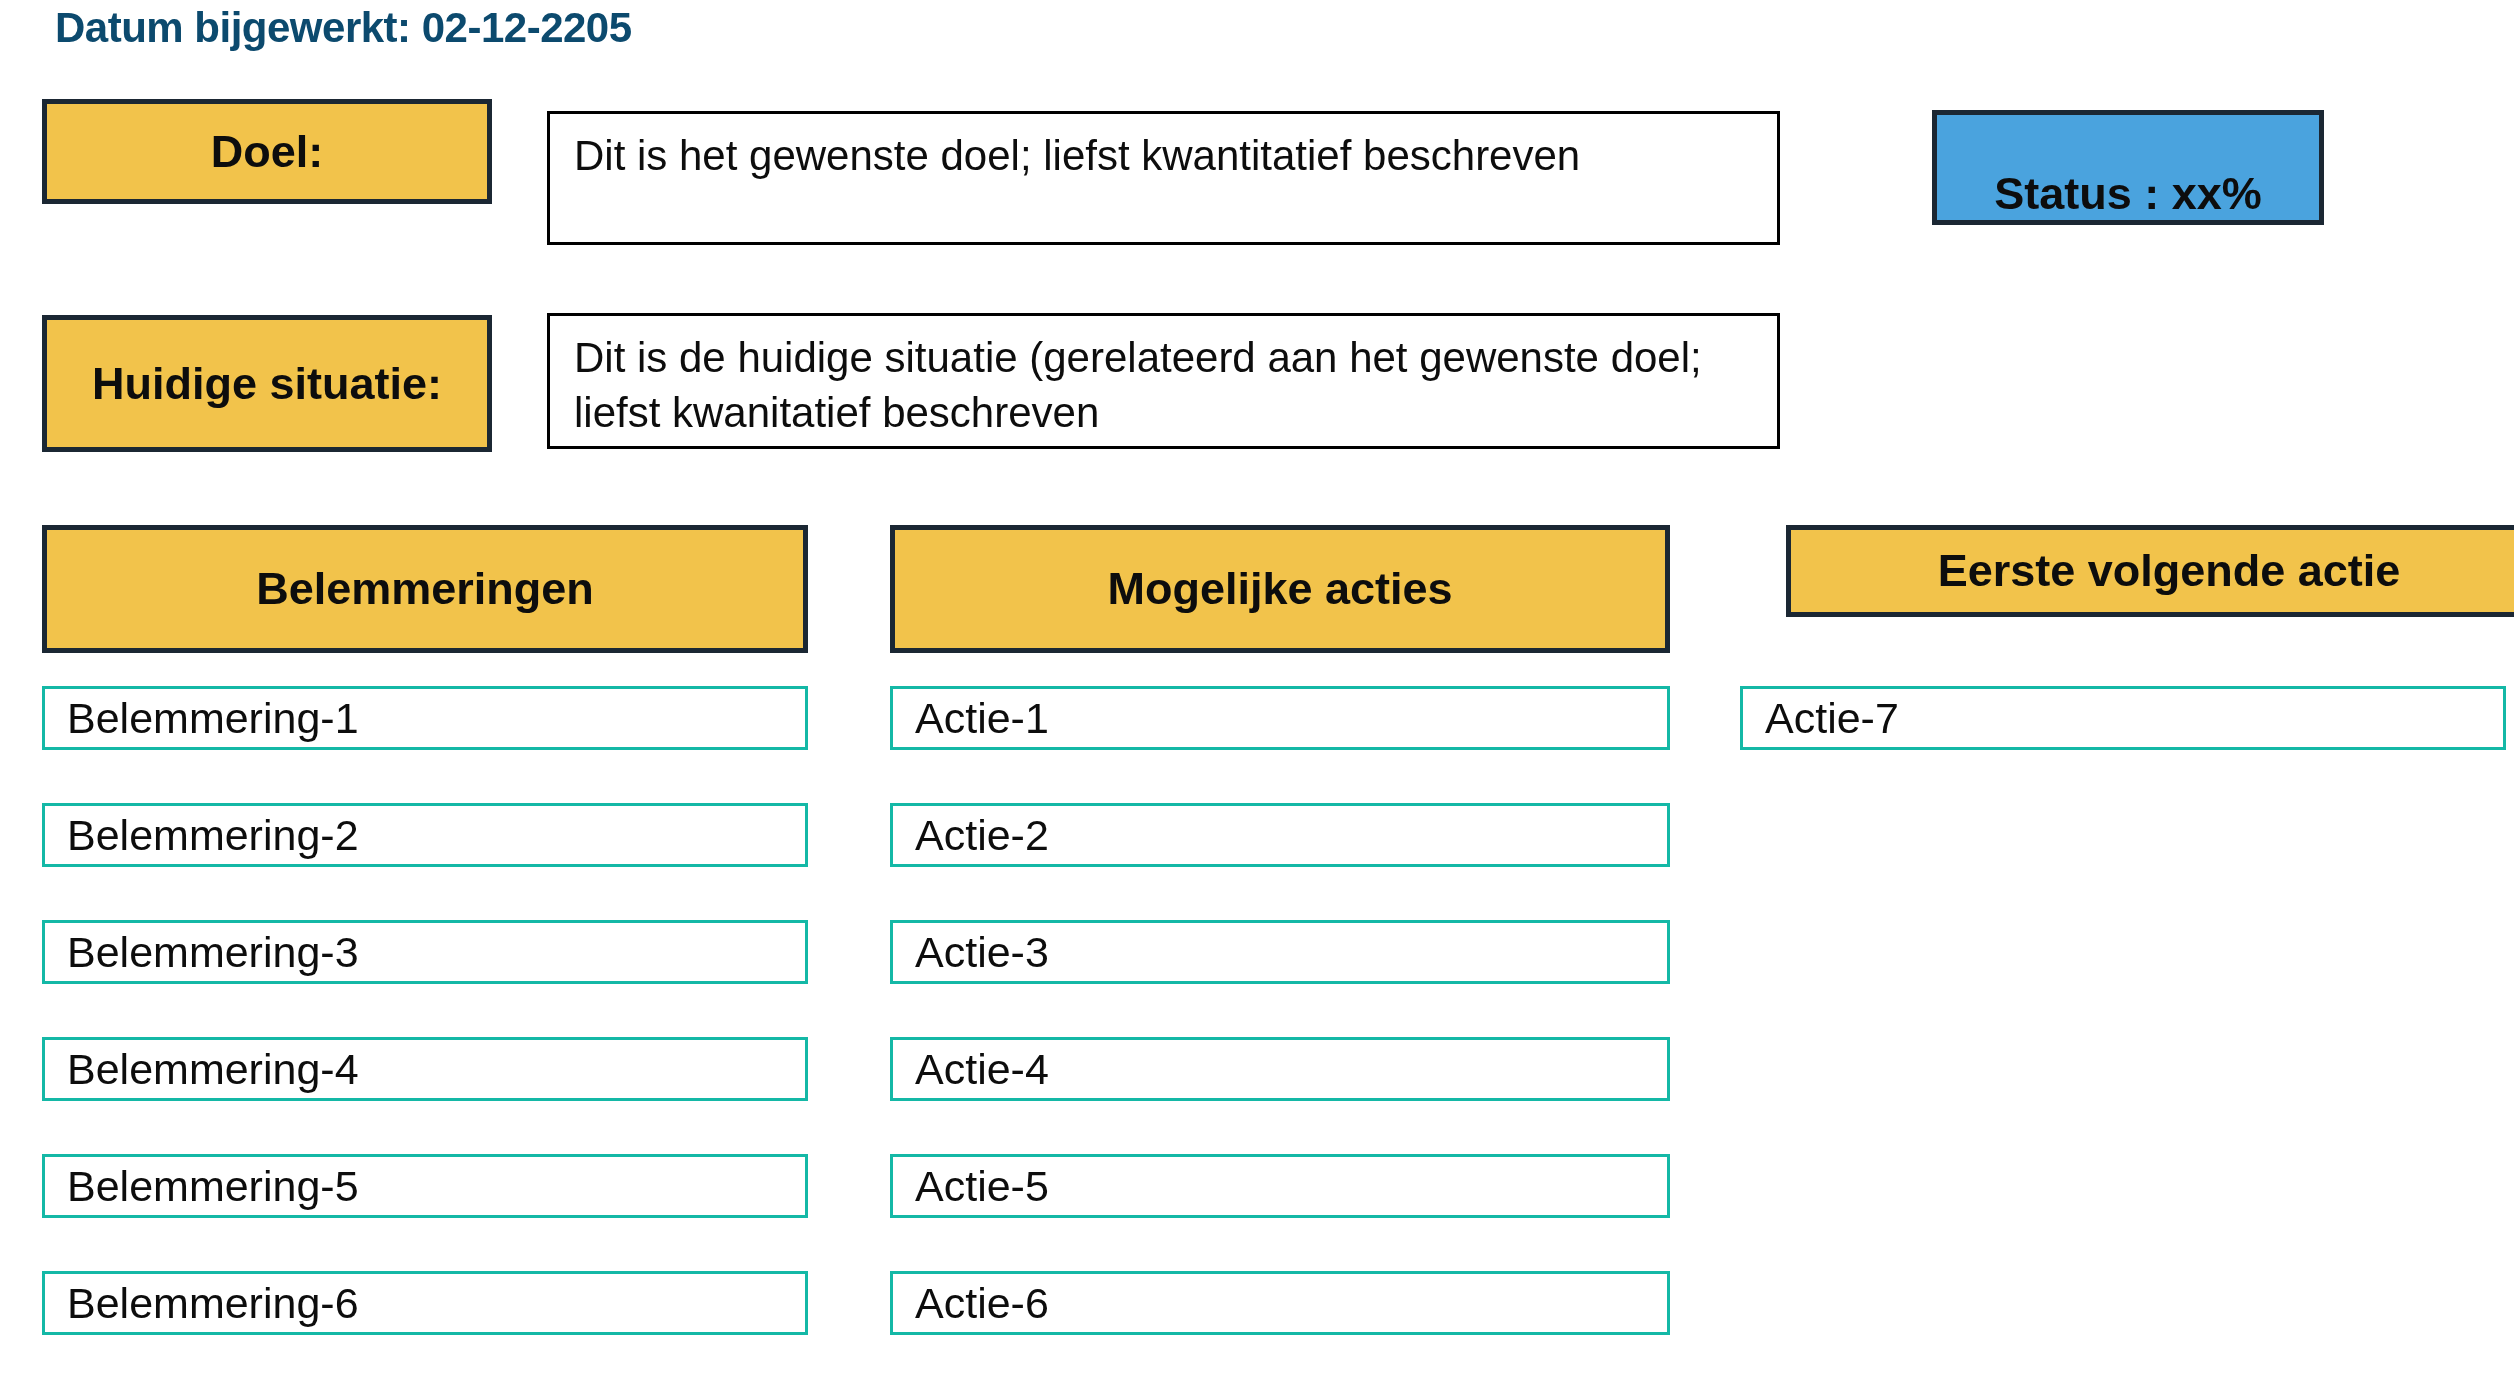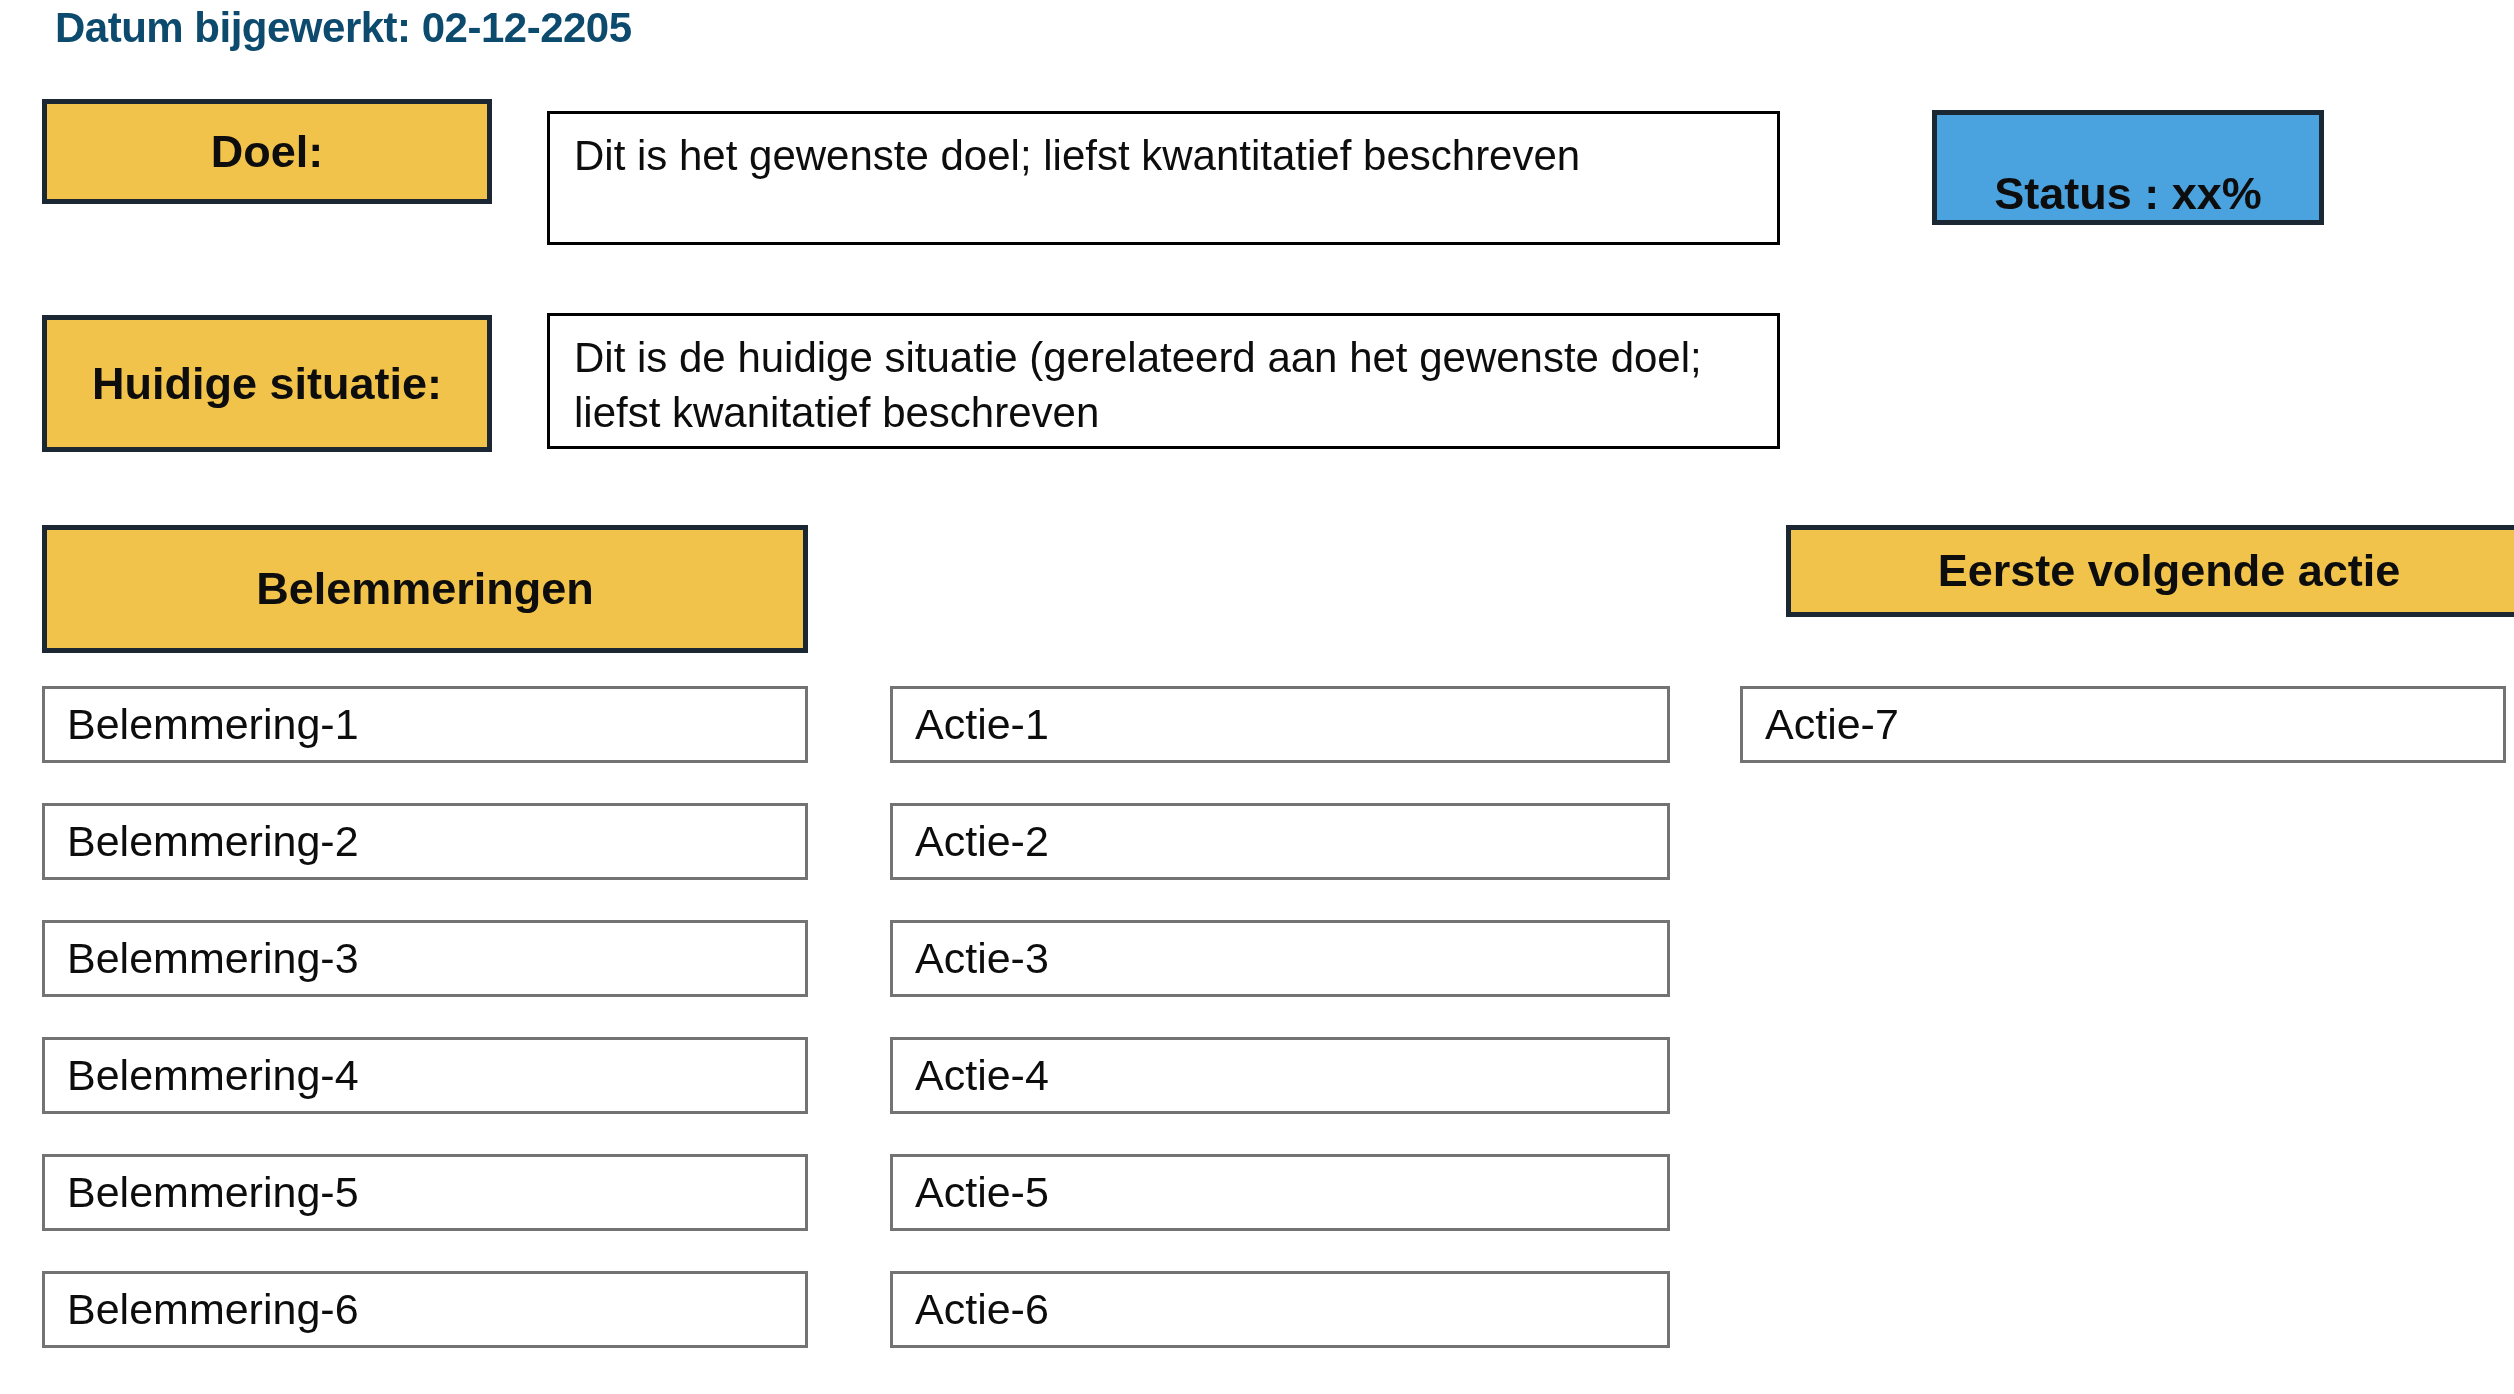--- a/index.html
+++ b/index.html
@@ -52,23 +52,23 @@
     background: #ffffff;
     border: 3px solid #000000;
     box-sizing: border-box;
     font-size: 42px;
     line-height: 1.32;
     padding: 14px 24px;
     color: #0d0d0d;
   }
   .item {
     position: absolute;
-    height: 77px;
+    height: 64px;
     background: #ffffff;
-    border: 3px solid #737373;
+    border: 3px solid #14b8a6;
     box-sizing: border-box;
     display: flex;
     align-items: center;
     padding-left: 22px;
     font-size: 43px;
     color: #0d0d0d;
   }
   
   .col1 { left: 42px;   width: 766px; }
   .col2 { left: 890px;  width: 780px; }
@@ -93,20 +93,23 @@
 
   <div class="ybox" style="left:42px; top:315px; width:450px; height:137px;">
     <span>Huidige situatie:</span>
   </div>
   <div class="wbox" style="left:547px; top:313px; width:1233px; height:136px;">
     <span>Dit is de huidige situatie (gerelateerd aan het gewenste doel; liefst kwanitatief beschreven</span>
   </div>
 
   <div class="ybox col1" style="top:525px; height:128px;">
     <span>Belemmeringen</span>
+  </div>
+  <div class="ybox col2" style="top:525px; height:128px;">
+    <span>Mogelijke acties</span>
   </div>
   <div class="ybox col3" style="top:525px; height:92px;margin-left:46px;">
     <span>Eerste volgende actie</span>
   </div>
 
   <div class="item col1" style="top:686px;">
       <span>Belemmering-1</span>
     </div>
   <div class="item col1" style="top:803px;">
       <span>Belemmering-2</span>

